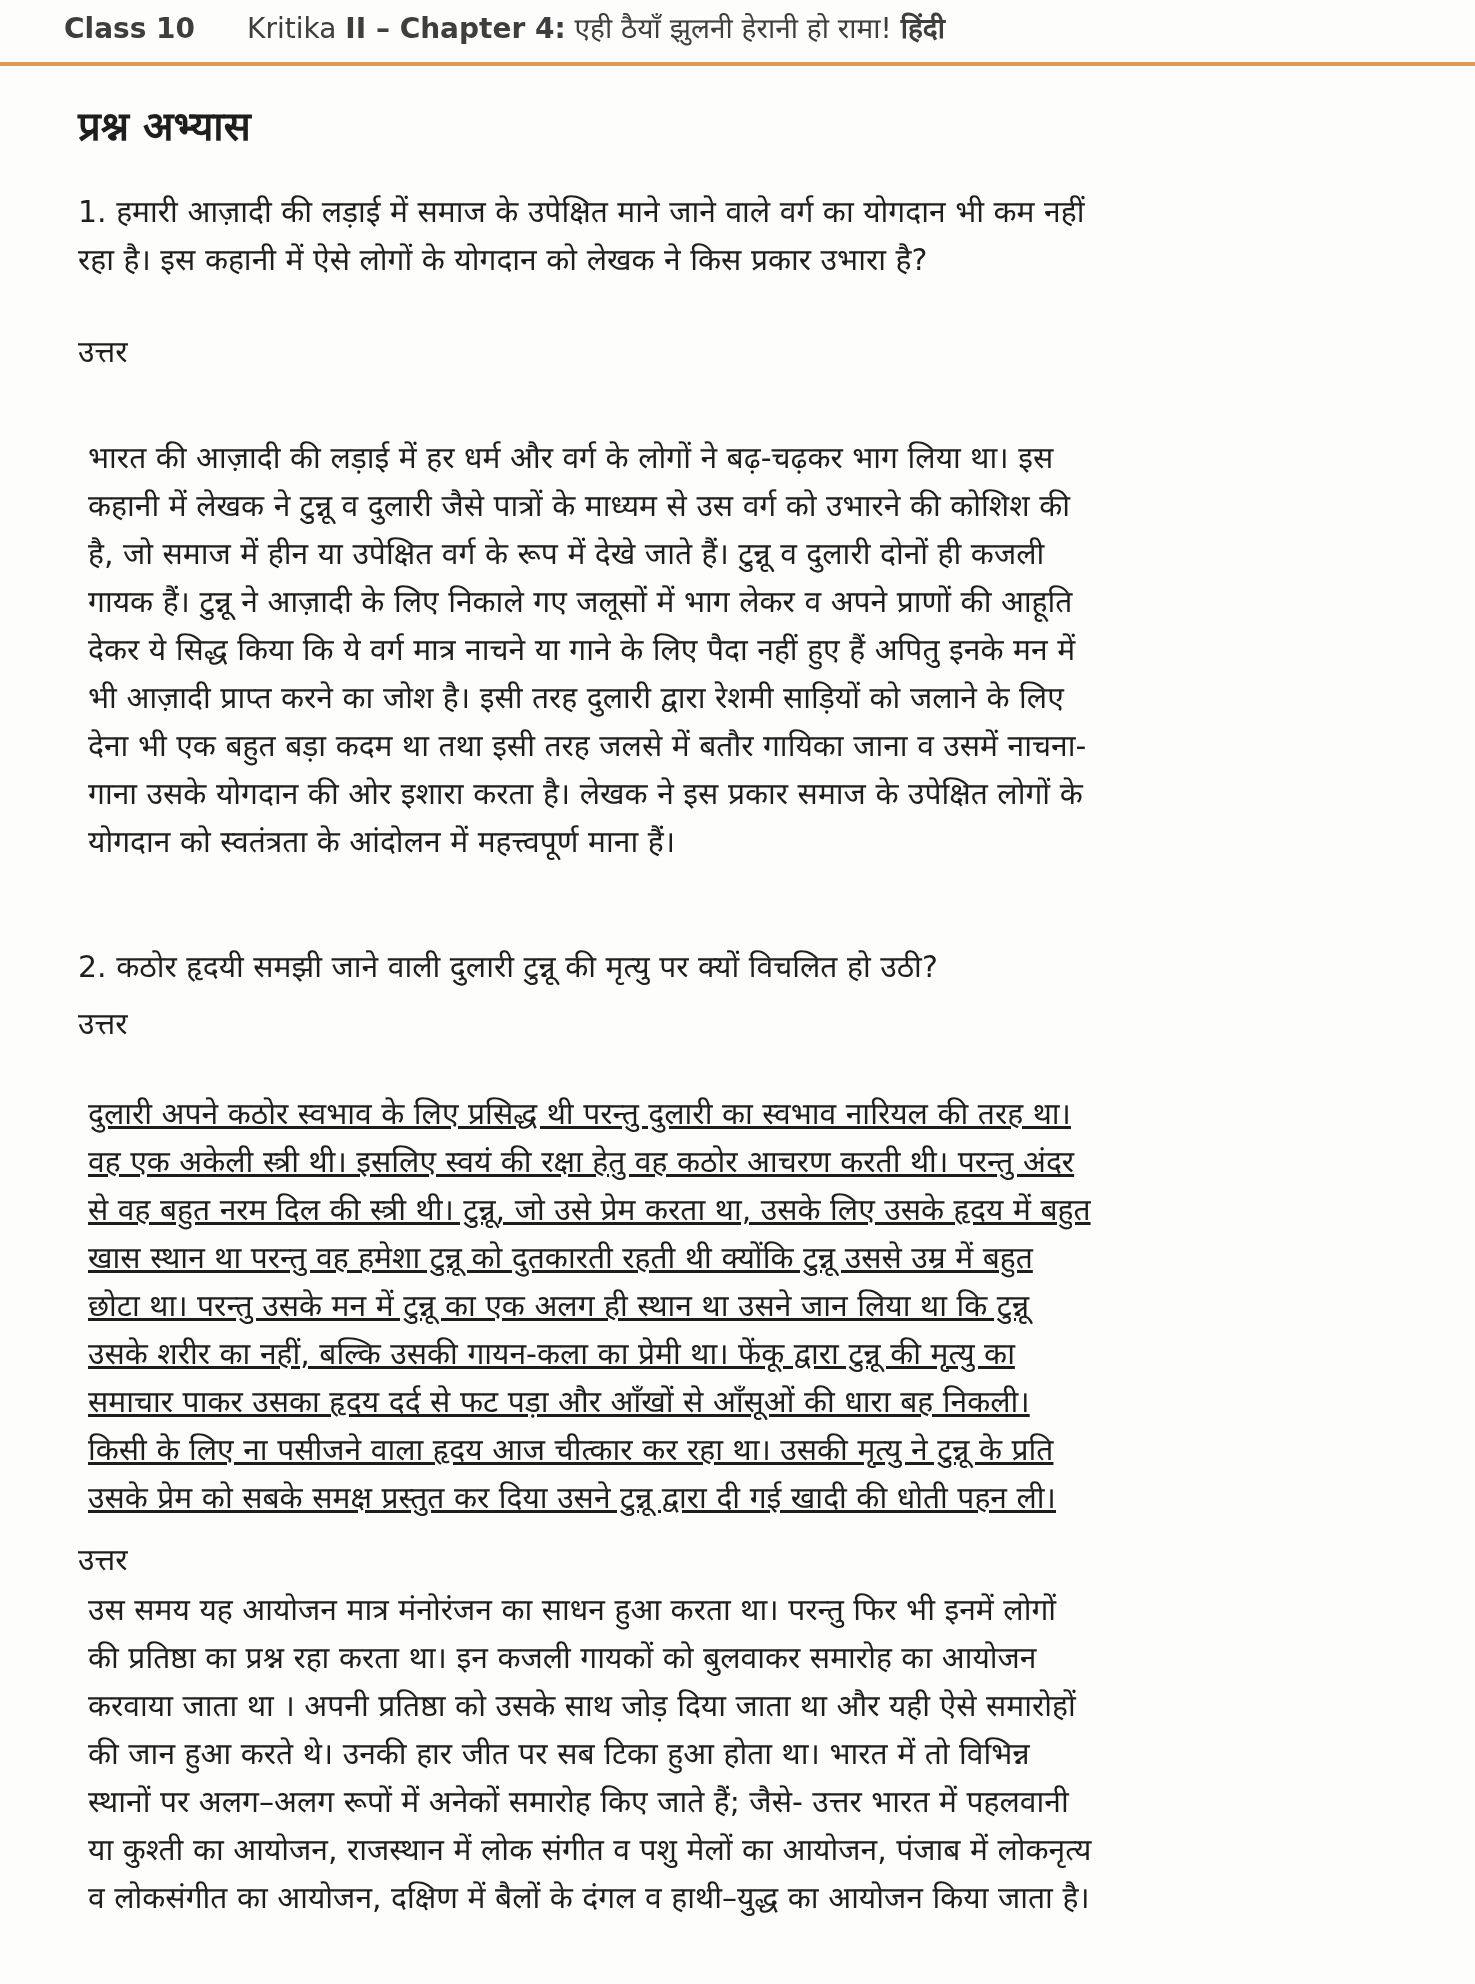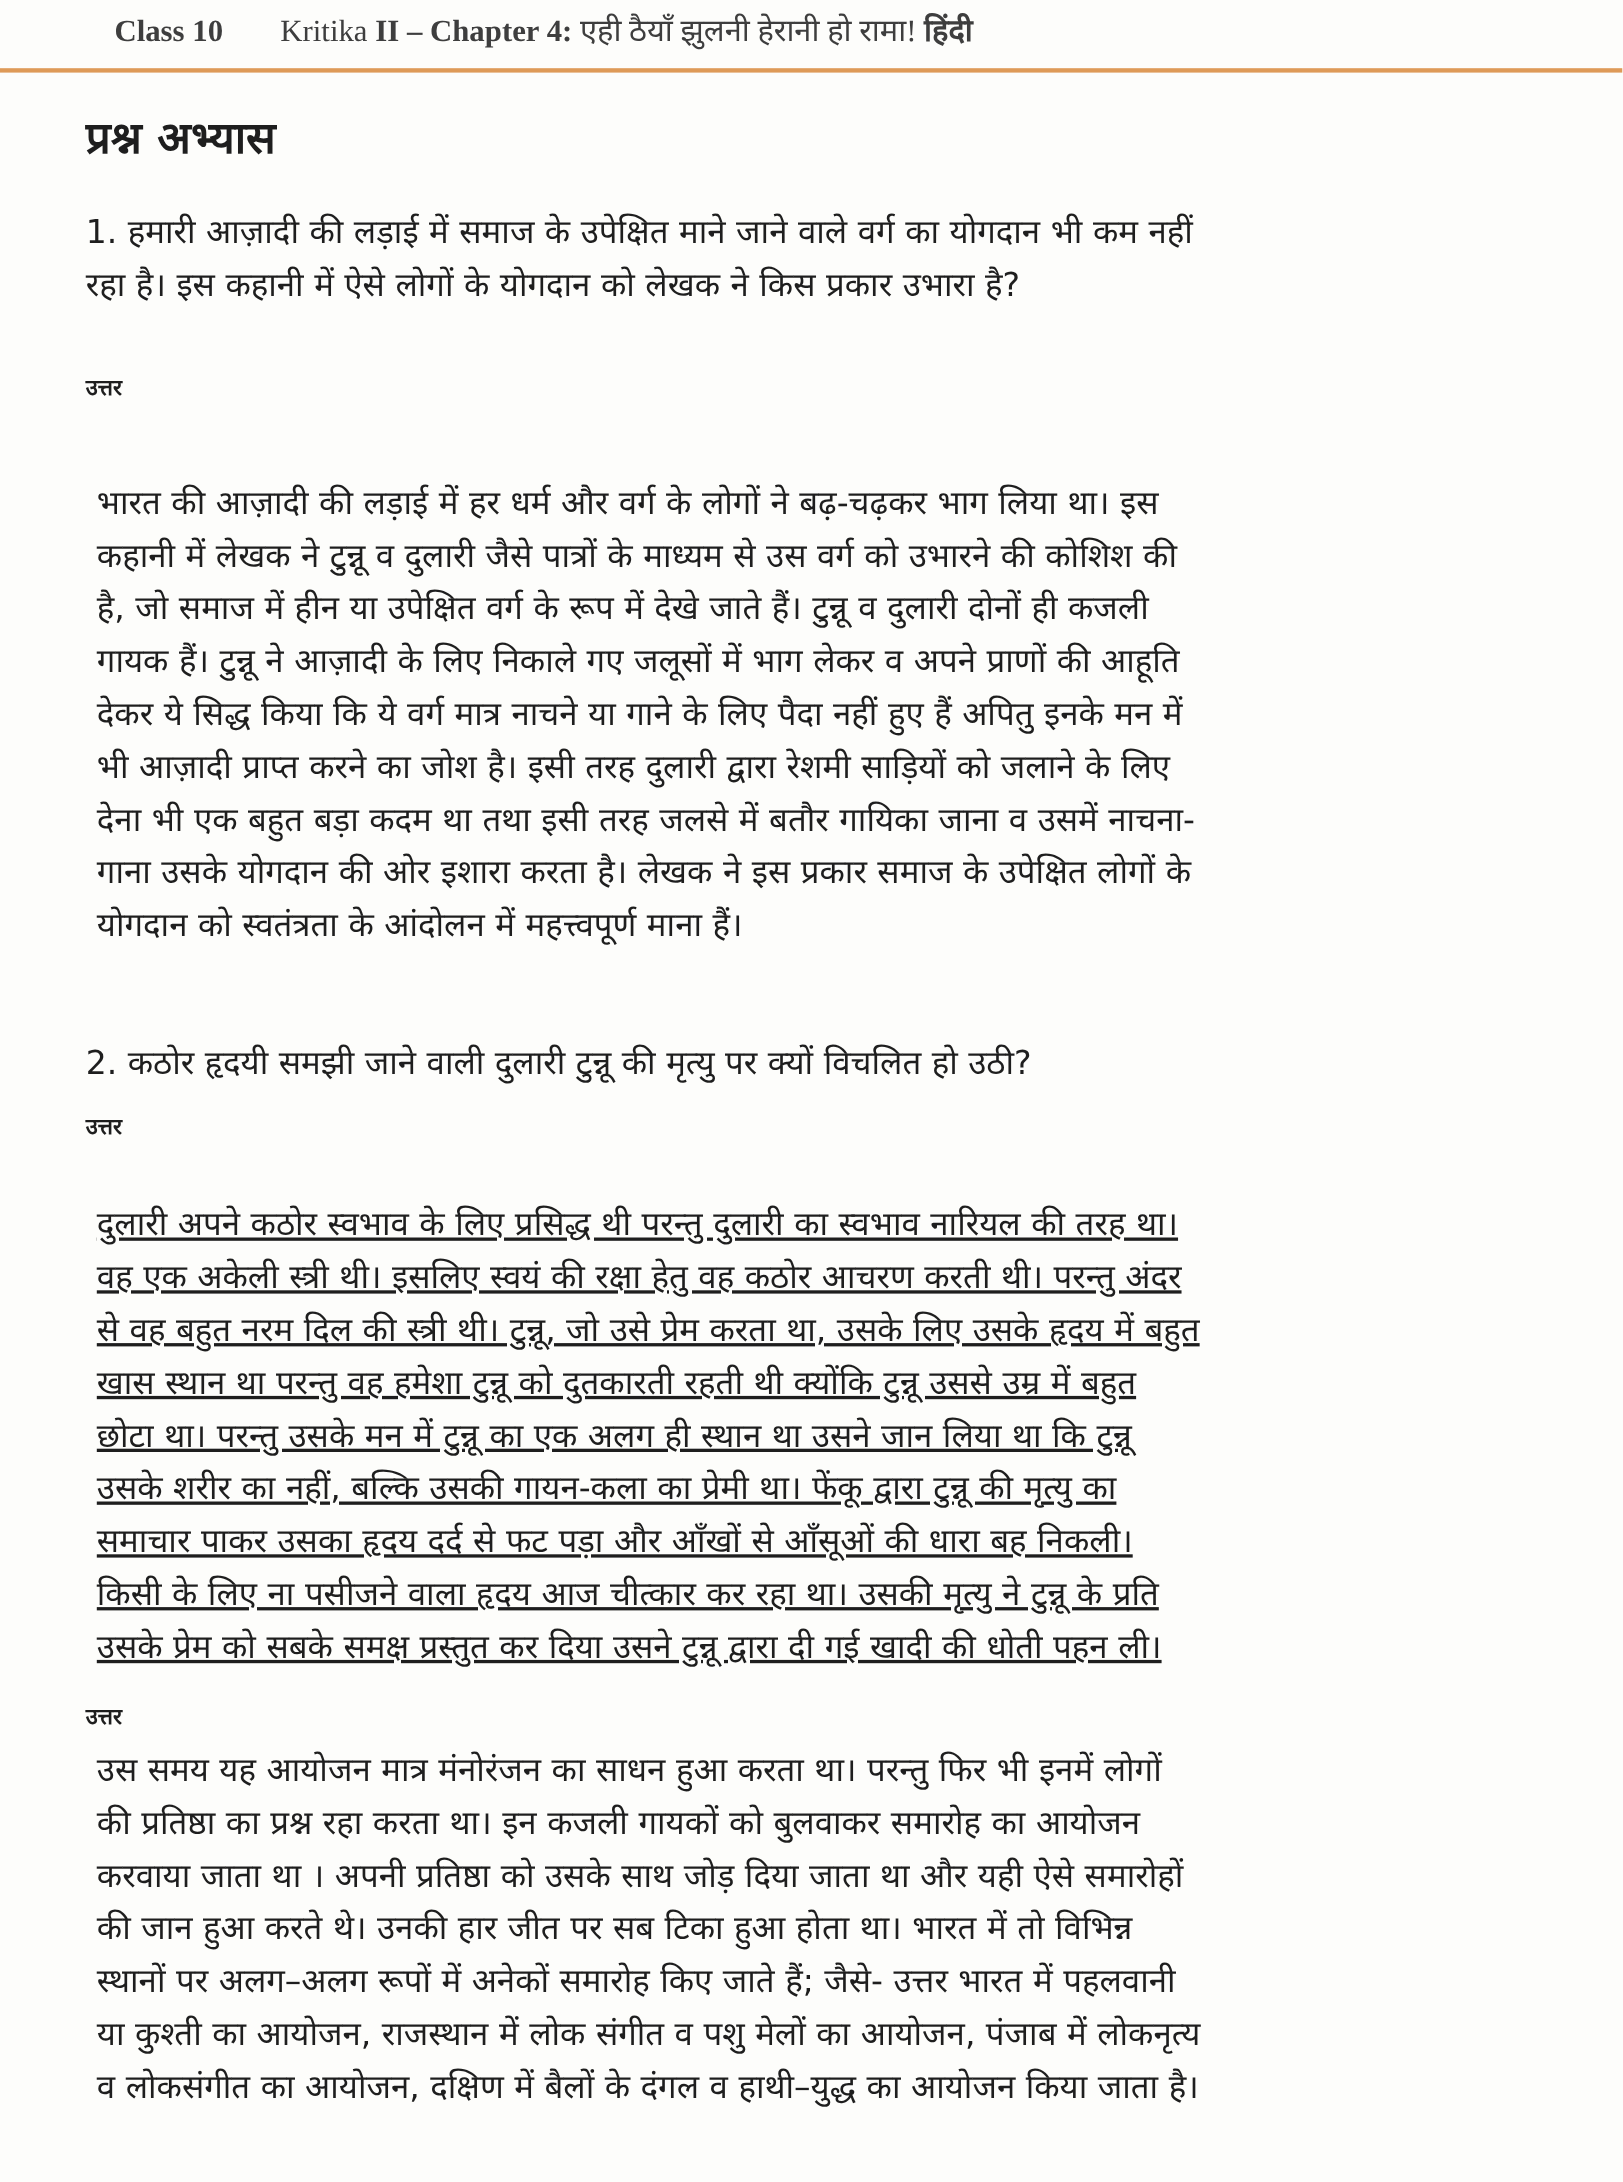--- a/index.html
+++ b/index.html
@@ -8,26 +8,25 @@
   }
   body {
     width: 1475px;
     min-height: 1984px;
     background: #fdfdfb;
     font-family: "DejaVu Sans", sans-serif;
     color: #1e1e1e;
     -webkit-font-smoothing: antialiased;
   }
   .doc-header {
-    padding: 12px 20px 0 104px;
+    padding: 12px 20px 0 64px;
     font-size: 28px;
     line-height: 34px;
     color: #3e3e3e;
     white-space: nowrap;
-    font-family: Liberation Serif, serif;
   }
   .h-class {
     font-weight: bold;
     margin-right: 52px;
   }
   .bold-seg {
     font-weight: bold;
   }
   .divider {
     margin-top: 16px;
@@ -44,22 +43,22 @@
   .section-heading {
     font-size: 40px;
     font-weight: bold;
     line-height: 36px;
     margin: 42px 0 0 0;
   }
   .question {
     margin: 44px 0 0 0;
   }
   .answer-label {
-    font-size: 20px;
-    font-weight: bold;
+    font-size: 30px;
+    font-weight: normal;
     line-height: 36px;
     margin: 0;
   }
   .al-1 { margin-top: 50px; }
   .al-2 { margin-top: 15px; }
   .al-3 { margin-top: 20px; }
   .answer {
     margin: 10px;
   }
   .ans-1 { margin-top: 64px; }

